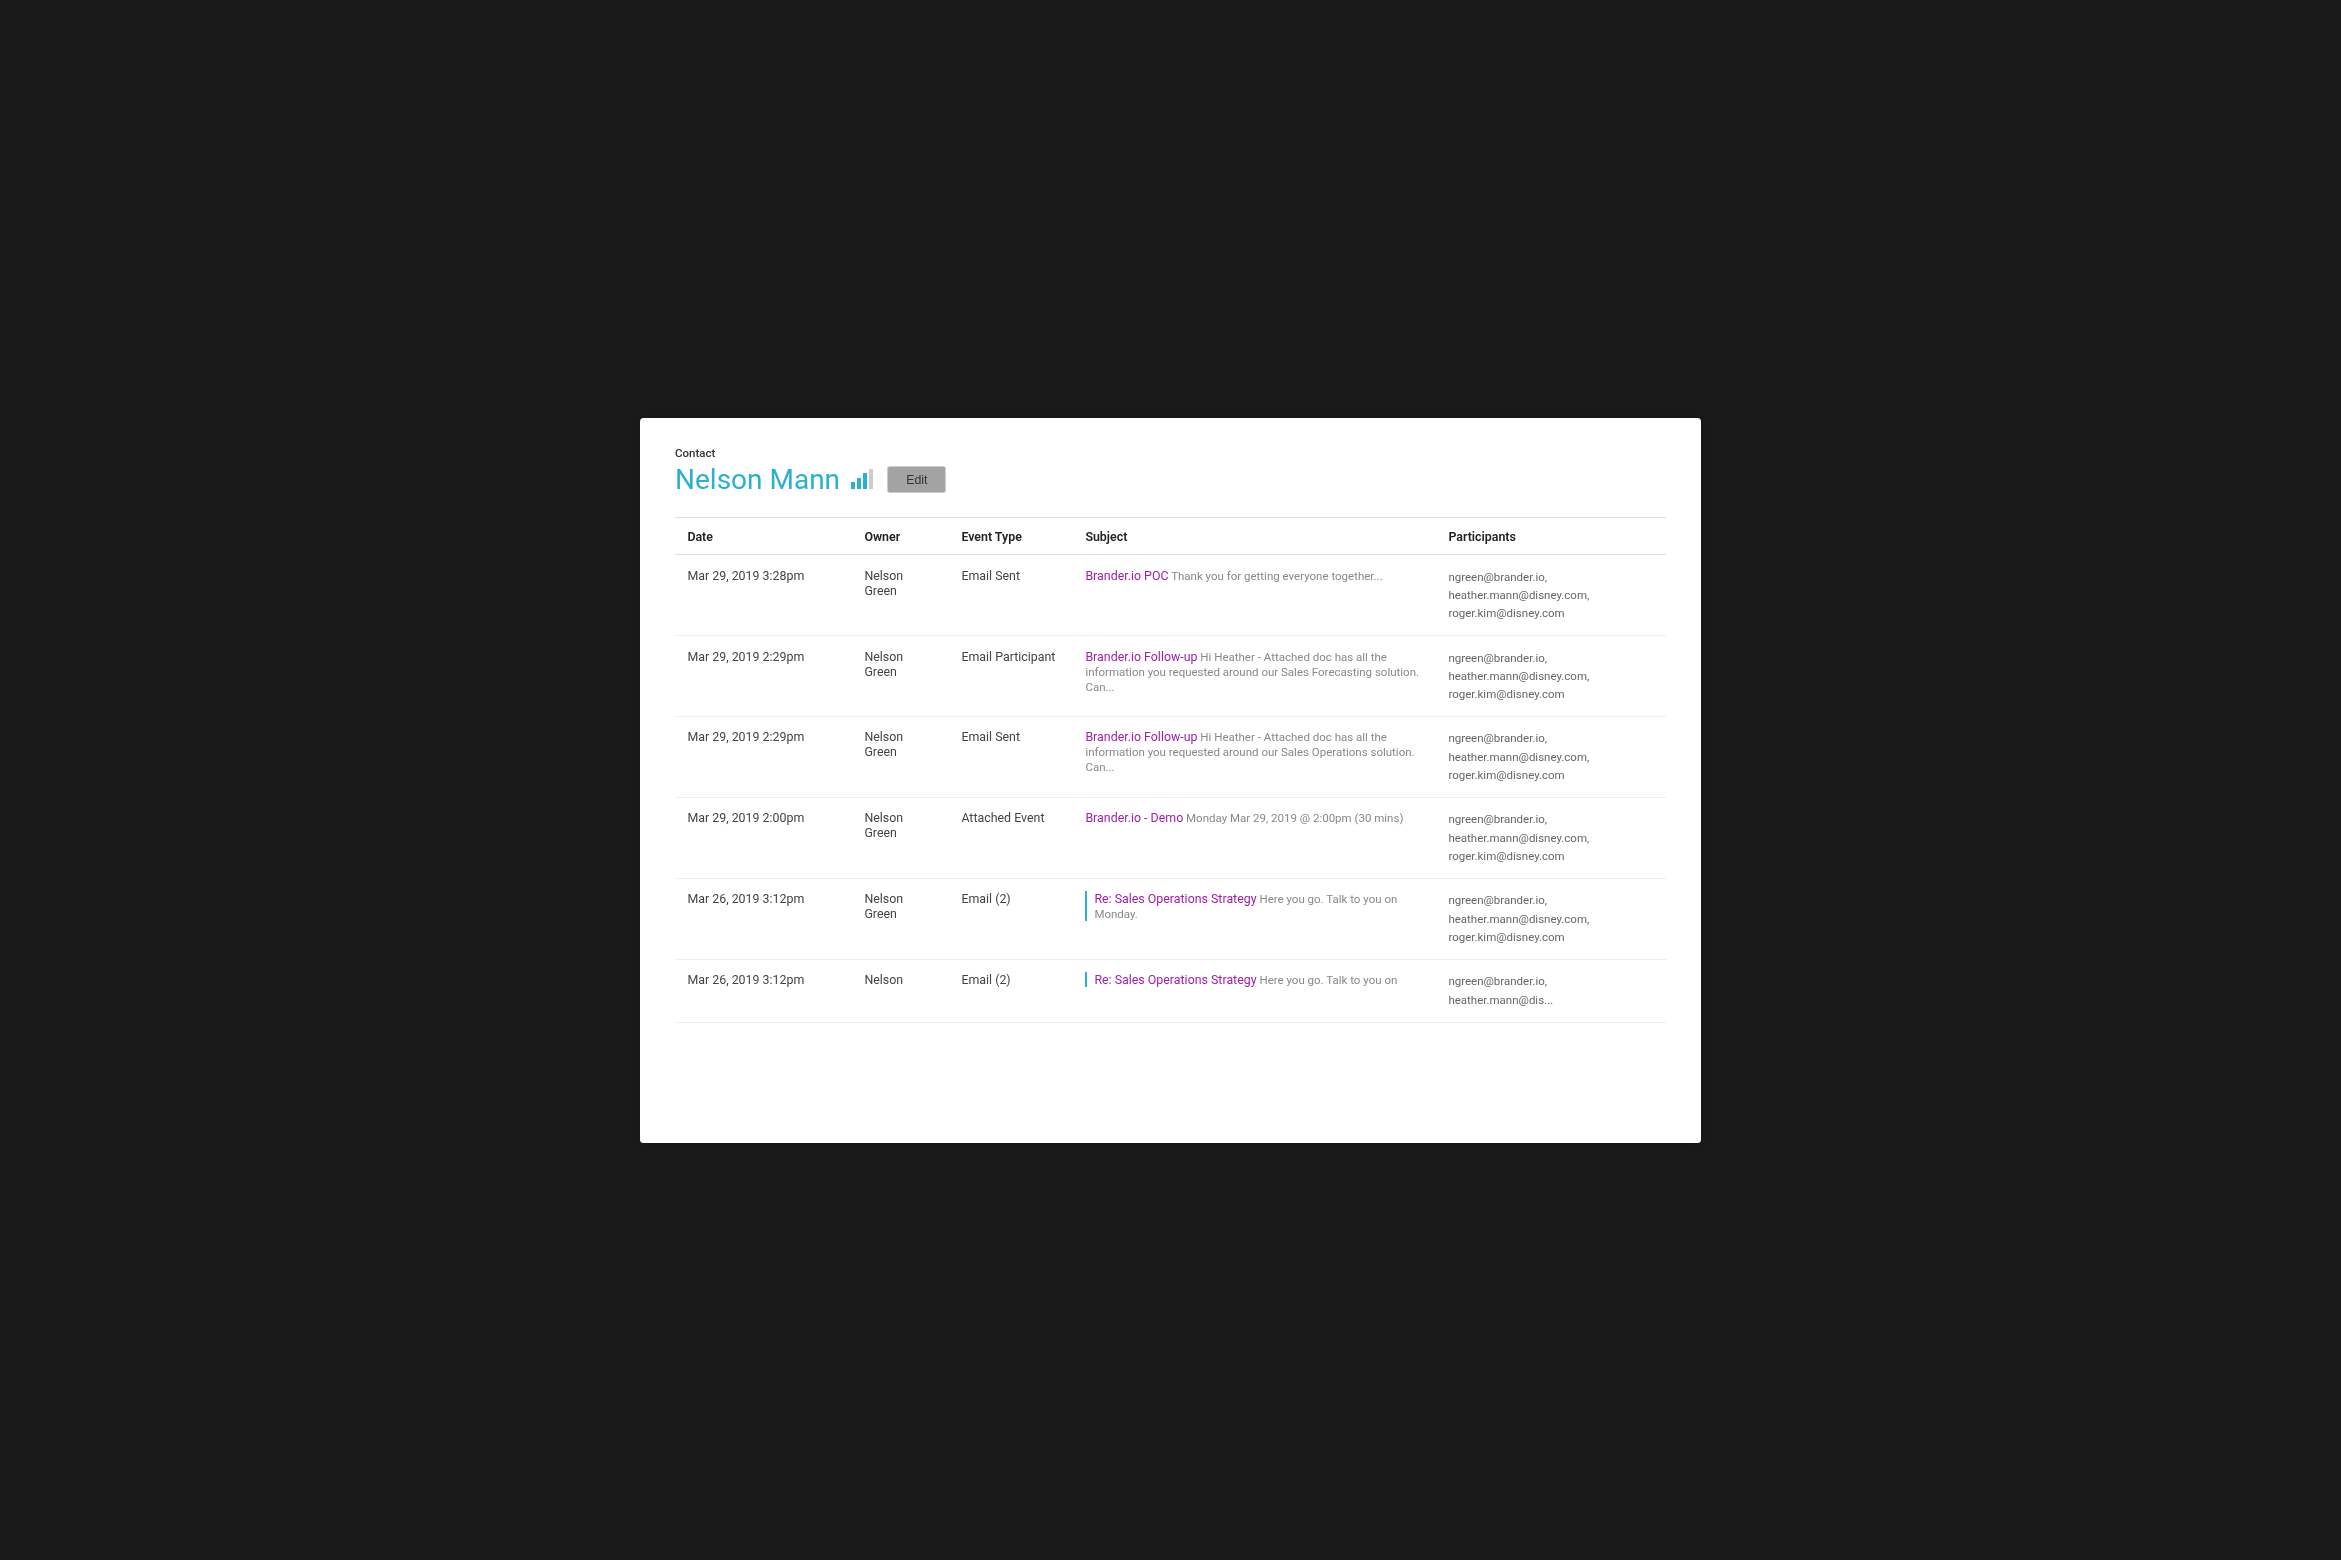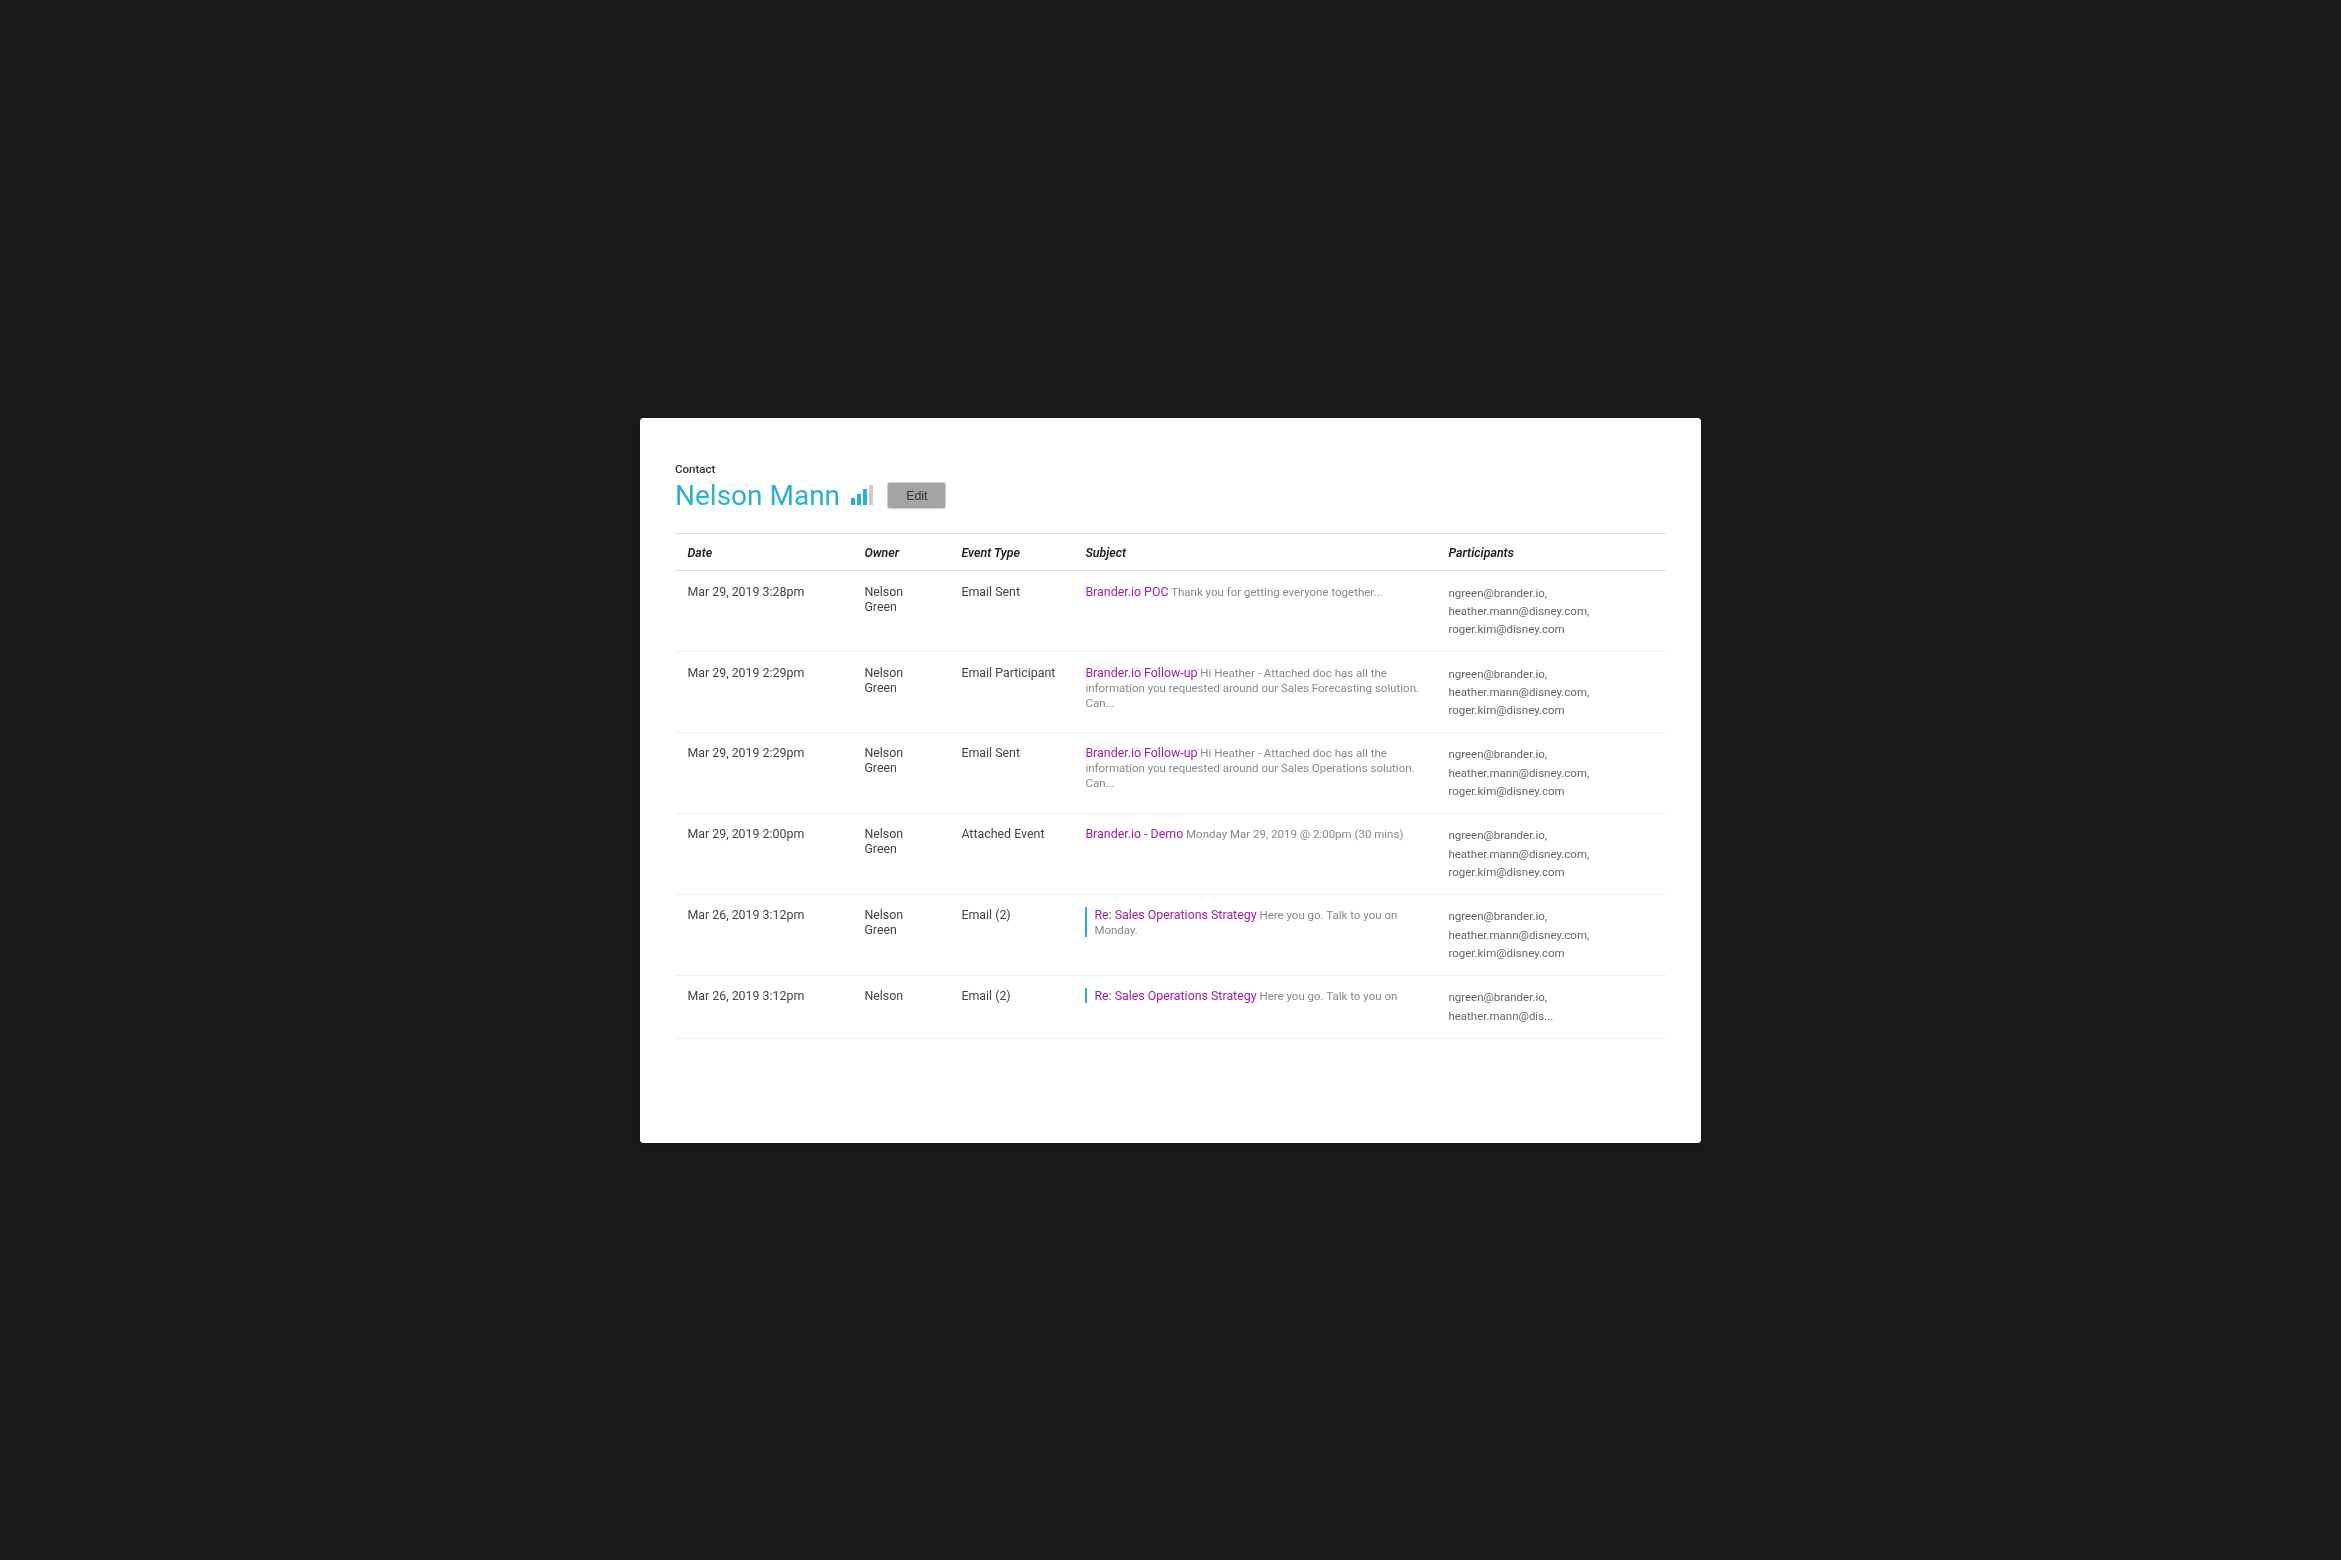--- a/index.html
+++ b/index.html
@@ -17,21 +17,20 @@
       width: 1061px;
       min-height: 725px;
       padding: 28px 35px;
       box-shadow: 0 1.8px 10.6px rgba(0,0,0,0.15);
     }
     .contact-label {
       font-size: 11.5px;
       color: #333;
       font-weight: 500;
       margin-bottom: 3.5px;
-      margin-top: 16px;
     }
     .header-row {
       display: flex;
       align-items: center;
       gap: 14px;
       margin-bottom: 21px;
     }
     .contact-name {
       font-size: 28px;
       color: #2ab0d4;
@@ -88,21 +87,20 @@
       font-size: 12.4px;
     }
     th {
       text-align: left;
       padding: 10.6px 12.4px;
       font-weight: 600;
       color: #222;
       border-bottom: 0.9px solid #ddd;
       border-top: 0.9px solid #ddd;
       background: #fff;
-      font-style: italic;
     }
     td {
       padding: 12.4px;
       vertical-align: top;
       border-bottom: 0.9px solid #eee;
       color: #444;
     }
     .col-date { width: 177px; }
     .col-owner { width: 97px; }
     .col-event { width: 124px; }

